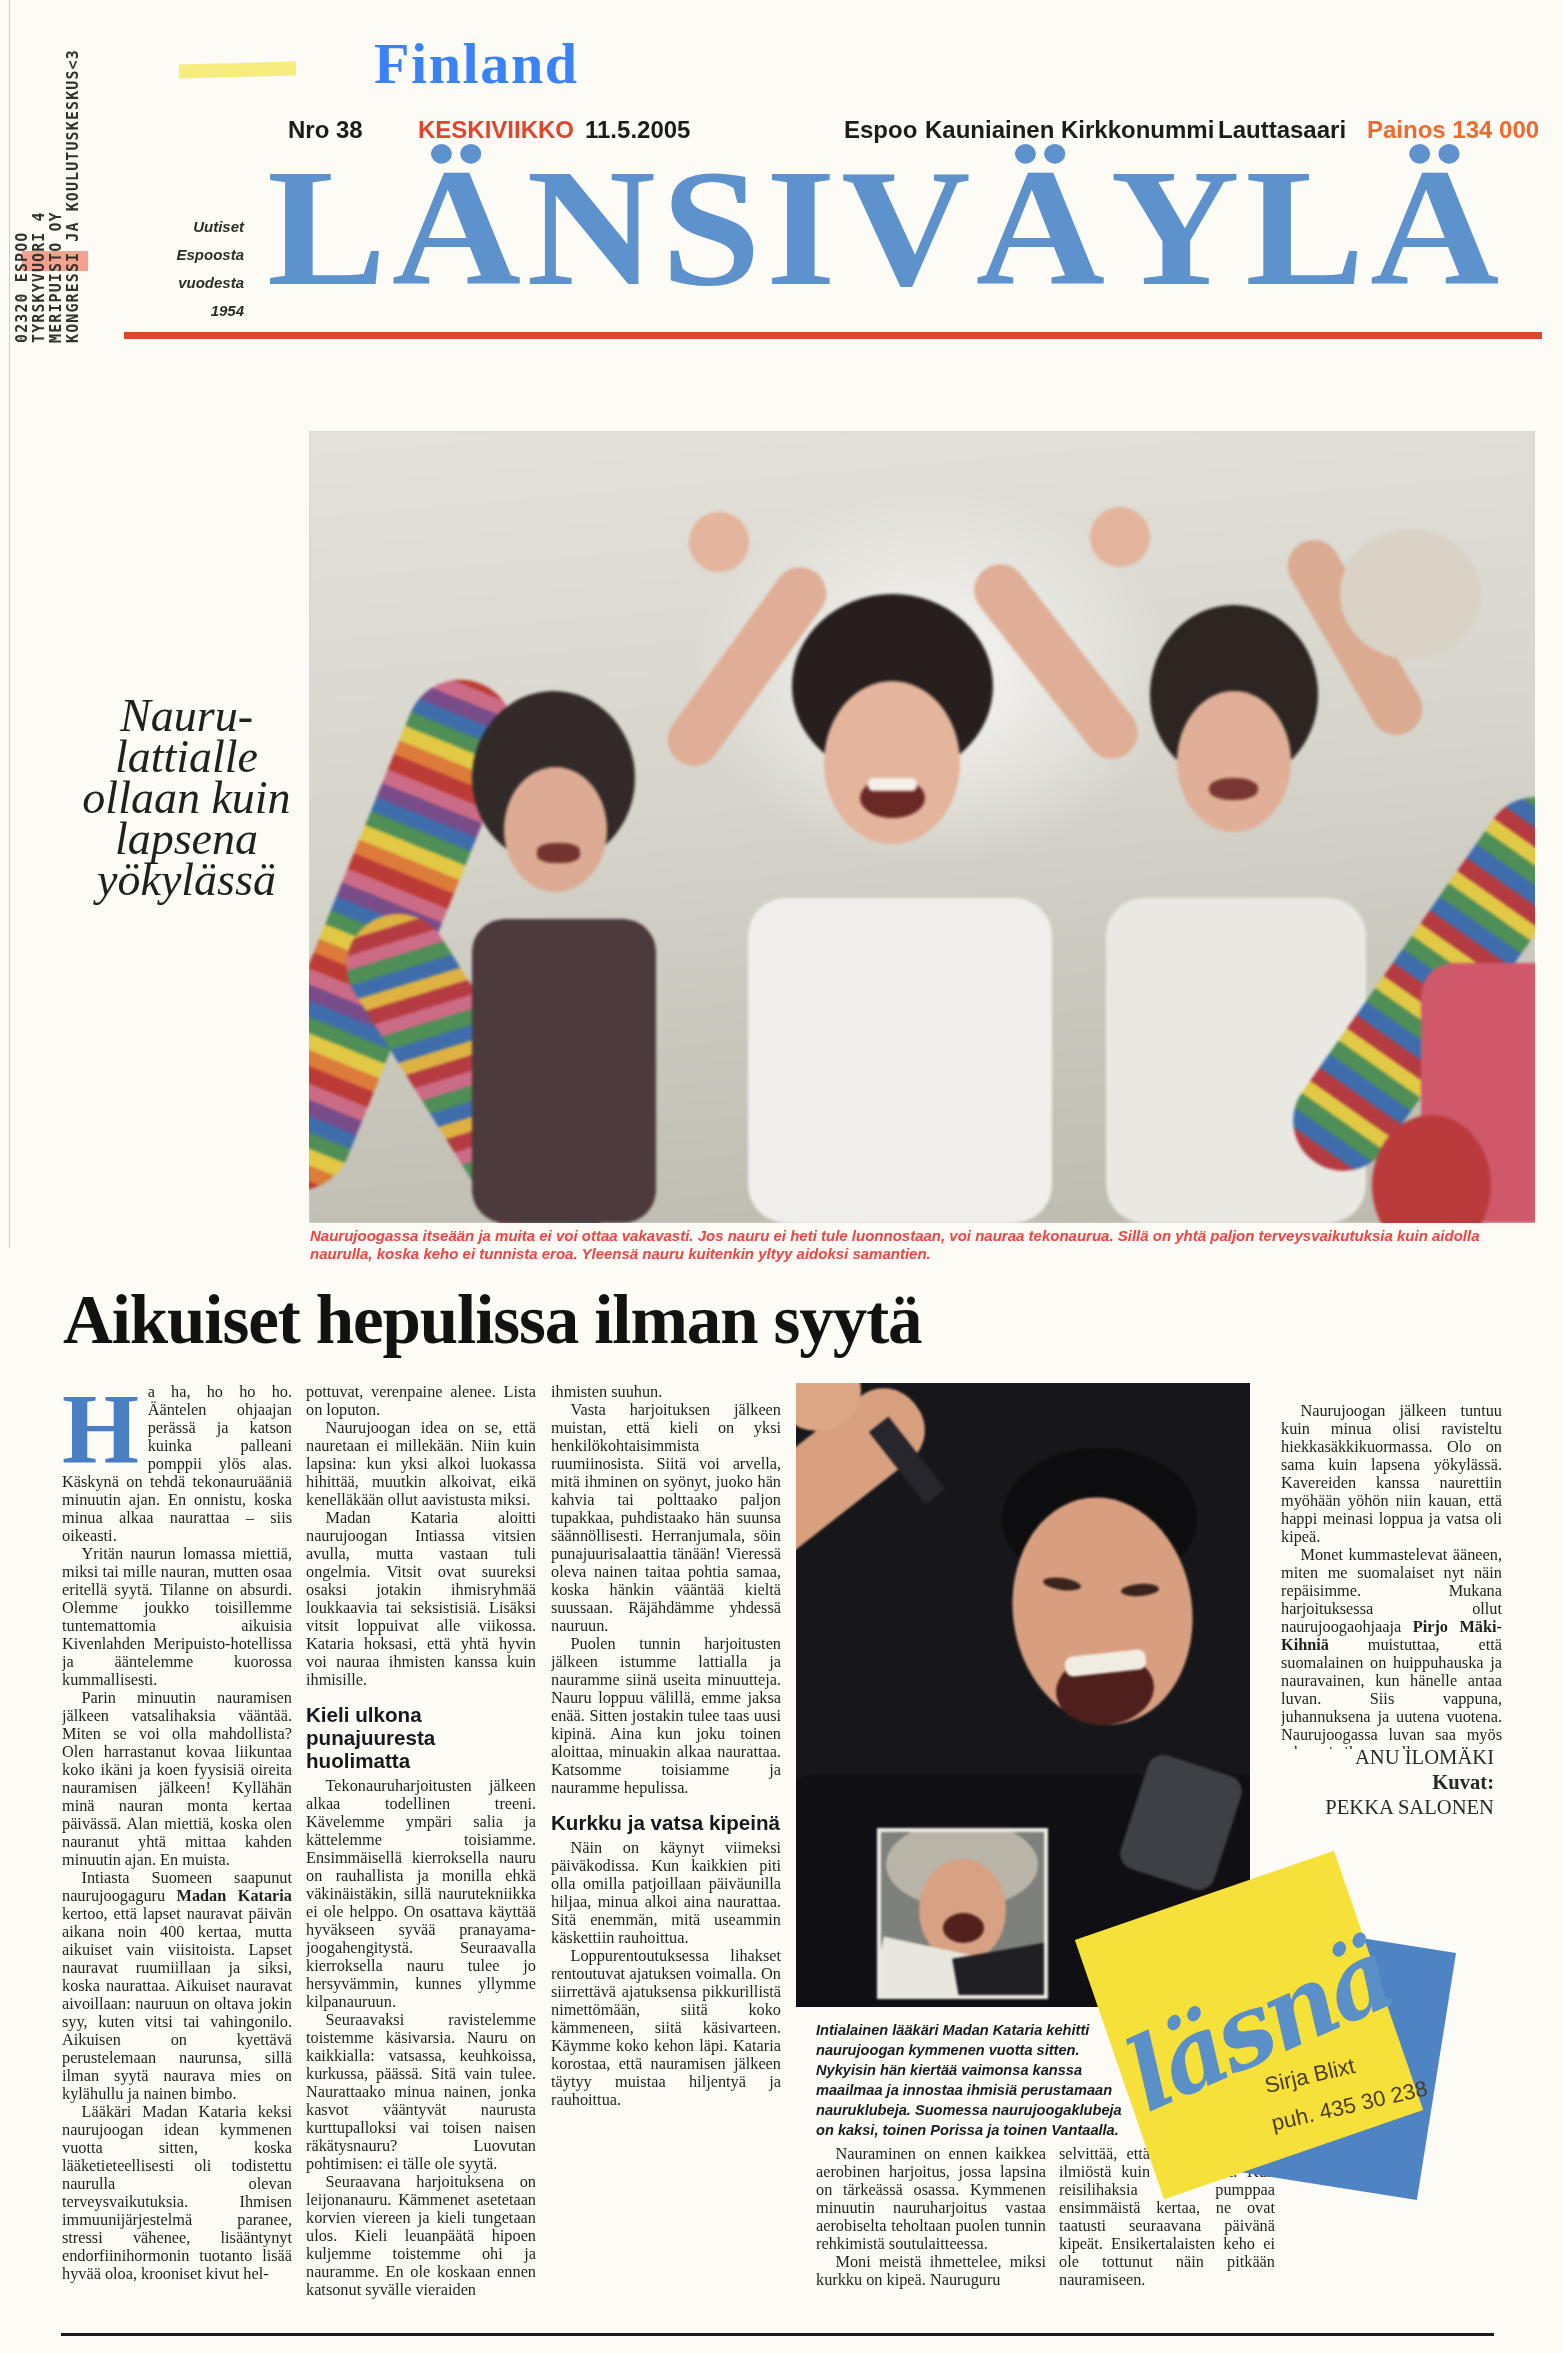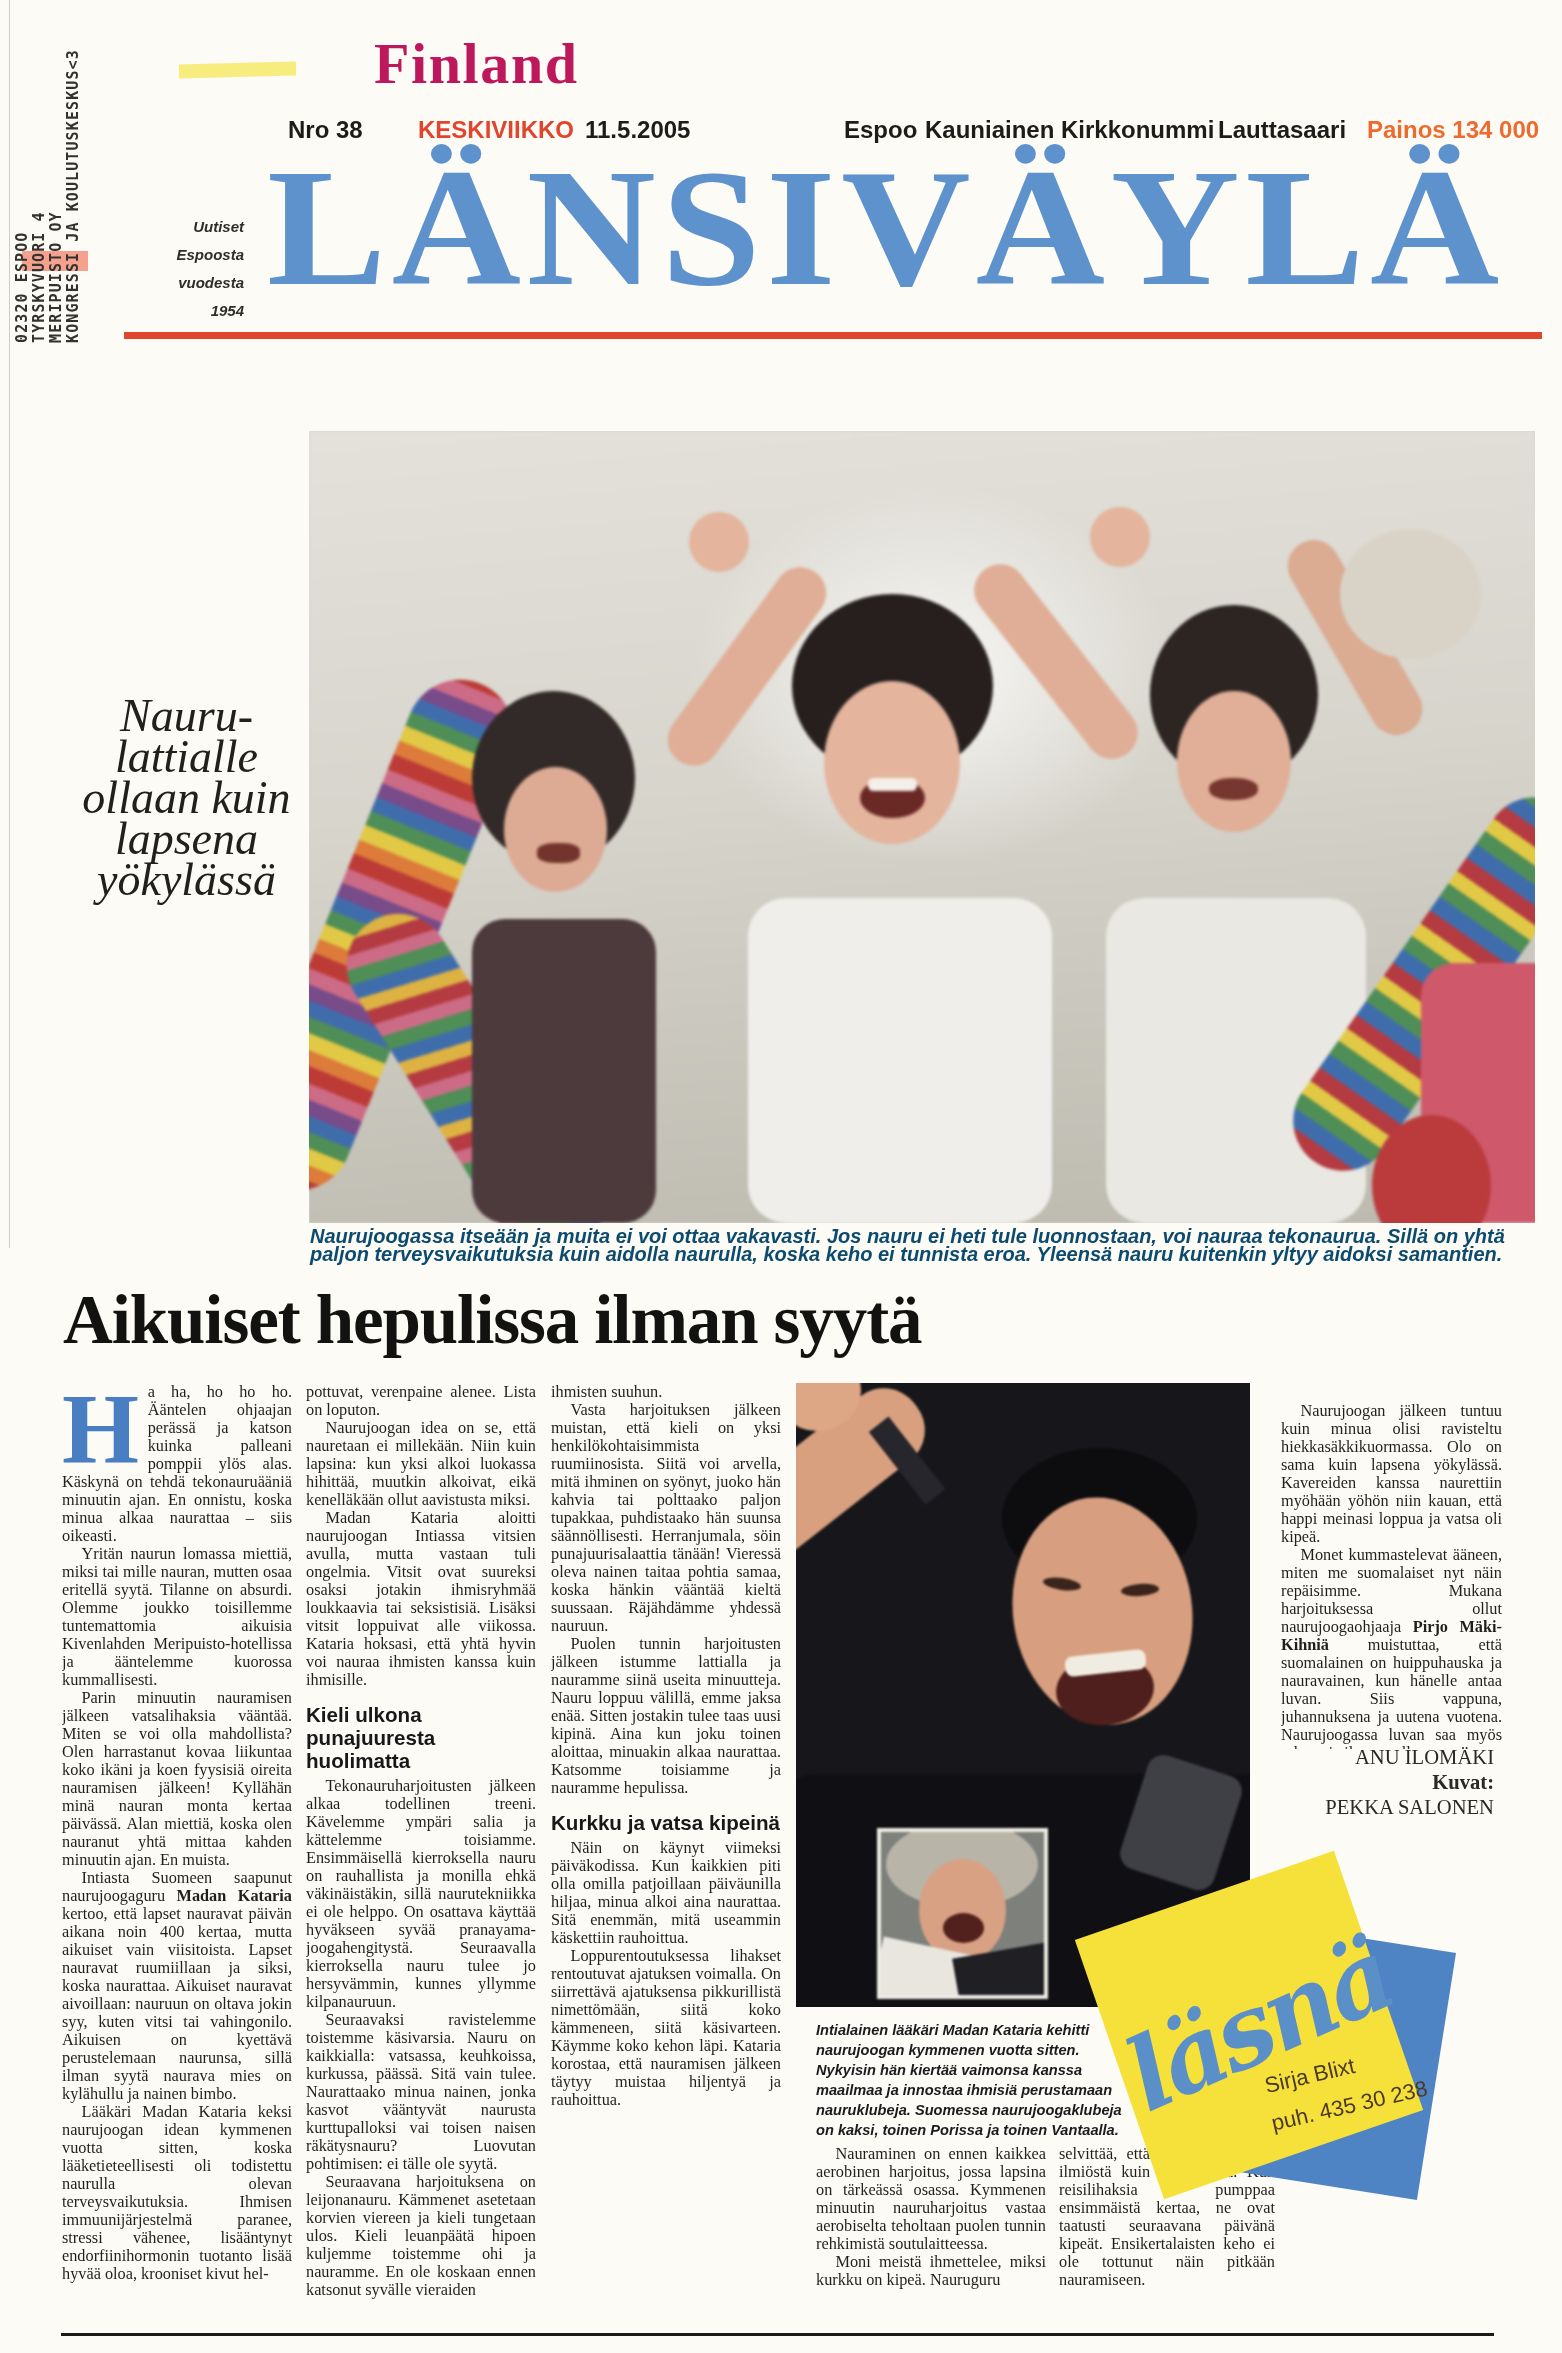--- a/index.html
+++ b/index.html
@@ -6,38 +6,38 @@
   #page{position:relative;width:1562px;height:2354px;background:#fcfbf5;overflow:hidden;
         font-family:"Liberation Serif",serif;color:#1c1b18;}
   .abs{position:absolute;}
   
   .scan-edge{left:8.7px;top:0;width:1.6px;height:1248px;background:#c2c0b8;opacity:.8;}
   .margin-note{left:14px;top:343px;transform:rotate(-90deg);transform-origin:0 0;
       font-family:"DejaVu Sans Mono",monospace;font-weight:bold;font-size:15px;line-height:17px;
       letter-spacing:1.1px;color:#34322d;white-space:nowrap;}
   .mark-red{left:22px;top:251px;width:66px;height:19.5px;background:rgba(236,88,58,.55);}
   .mark-yellow{left:179px;top:63px;width:117px;height:14px;background:rgba(243,227,46,.6);transform:rotate(-1.5deg);}
-  .region-title{left:374px;top:30px;font-size:58px;font-weight:bold;letter-spacing:1.6px;color:#be185d;}
+  .region-title{left:374px;top:30px;font-size:58px;font-weight:bold;letter-spacing:1.6px;color:#3b82f6;}
   .daterow{top:116px;font-family:"Liberation Sans",sans-serif;font-weight:bold;font-size:24px;color:#1d1c1a;white-space:nowrap;}
   .dr-nro{left:288px;} .dr-wd{left:418px;color:#e2452e;} .dr-date{left:585px;}
   .dr-c1{left:844px;} .dr-c2{left:925px;} .dr-c3{left:1061px;} .dr-c4{left:1218px;}
   .dr-painos{left:1367px;color:#ee6a2e;}
   .tagline{left:136px;top:213px;width:108px;text-align:right;font-family:"Liberation Sans",sans-serif;
       font-style:italic;font-weight:bold;font-size:15px;line-height:28px;color:#2f2d28;}
   .masthead{left:267px;top:144px;font-size:179px;line-height:1;font-weight:bold;
       letter-spacing:5.4px;color:#5e92cd;transform:scaleY(.93);transform-origin:top left;white-space:nowrap;}
   .red-rule{left:124px;top:332px;width:1418px;height:7px;background:#e2452e;}
   
   .lead-photo{left:309px;top:431px;width:1226px;height:792px;overflow:hidden;background:#d6d4cb;}
   .lp-art{position:absolute;inset:0;filter:blur(1.6px) saturate(.95);}
   .lp-art div{position:absolute;}
   .pull-quote{left:64px;top:695px;width:245px;text-align:center;font-style:italic;
       font-size:46px;line-height:41px;color:#22201c;}
   .lead-caption{left:310px;top:1227px;width:1232px;font-family:"Liberation Sans",sans-serif;
-      font-style:italic;font-weight:bold;font-size:20px;line-height:18px;color:#0c4a6e;text-align:left;}
+      font-style:italic;font-weight:bold;font-size:15px;line-height:18px;color:#ef4444;text-align:left;}
   
   .headline{left:63px;top:1281px;font-size:69px;font-weight:bold;letter-spacing:-1.1px;color:#121210;white-space:nowrap;}
   .bodycol{font-size:16.3px;line-height:18px;text-align:justify;color:#211f1b;overflow:hidden;}
   .bodycol p{margin:0;}
   .bodycol p.ind{text-indent:19.5px;}
   .subhead{font-family:"Liberation Sans",sans-serif;font-weight:bold;font-size:20.6px;line-height:23px;
       text-align:left;margin:14px 0 5.4px 0;color:#18181a;}
   .dropcap{float:left;font-size:99px;line-height:77px;font-weight:bold;color:#4a7ec2;margin:6.5px 8.7px 0 0;}
   .bname{font-weight:bold;}
   .col1{left:62px;top:1383px;width:230px;height:952px;}

